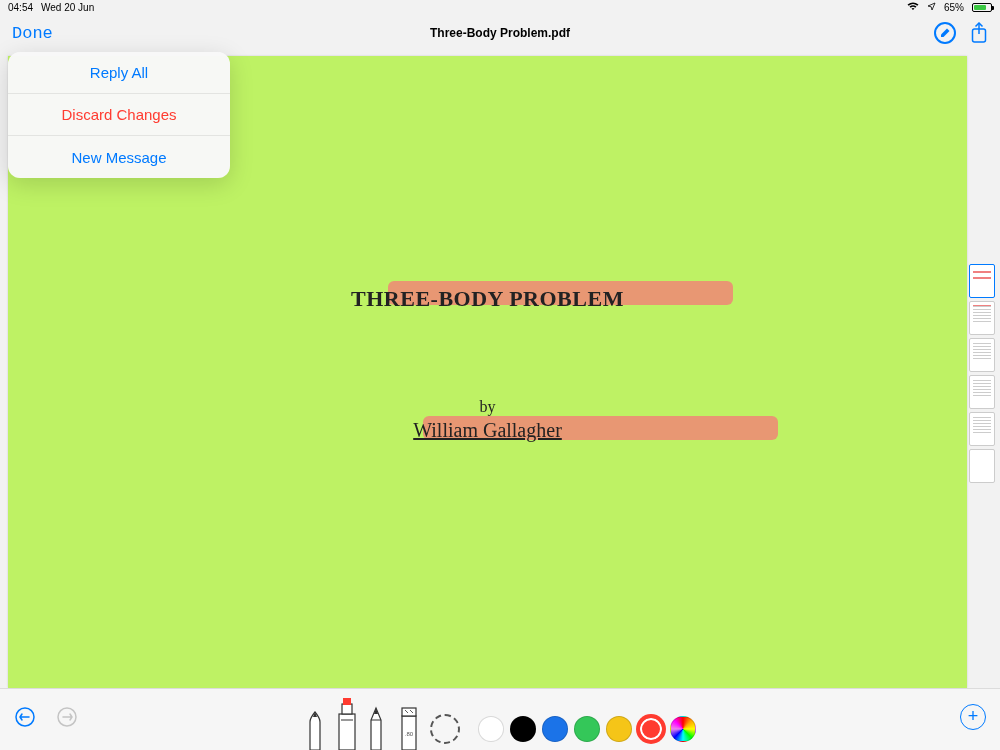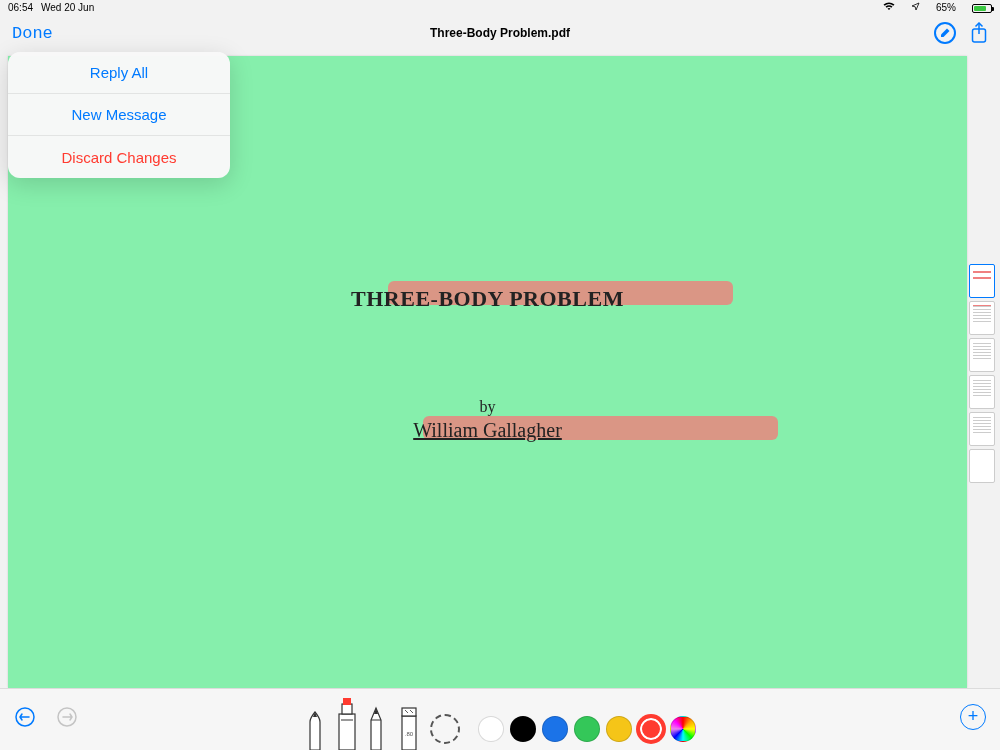--- a/index.html
+++ b/index.html
@@ -1,21 +1,21 @@
 <!DOCTYPE html>
 <html><head>
 <meta charset="utf-8">
 <style>
   * { box-sizing: border-box; margin: 0; padding: 0; }
   html, body { width: 1000px; height: 750px; overflow: hidden; font-family: -apple-system, "Helvetica Neue", Arial, sans-serif; background: #f2f2f2; }
   
   
   .status-bar { position: absolute; top: 0; left: 0; right: 0; height: 14px; display: flex; align-items: center; padding: 0 8px; font-size: 10px; color: #000; }
   .status-left { display: flex; gap: 8px; }
-  .status-right { margin-left: auto; display: flex; align-items: flex-end; gap: 16px; }
+  .status-right { margin-left: auto; display: flex; align-items: center; gap: 8px; }
   .battery-icon { display: inline-block; width: 20px; height: 9px; border: 1px solid #000; border-radius: 2px; position: relative; }
   .battery-icon::after { content: ""; position: absolute; right: -3px; top: 2px; width: 2px; height: 4px; background: #000; border-radius: 0 1px 1px 0; }
   .battery-fill { position: absolute; left: 1px; top: 1px; bottom: 1px; width: 65%; background: #3ac741; border-radius: 1px; }
   .wifi-icon, .location-icon { font-size: 10px; }
   
   
   .nav-bar { position: absolute; top: 14px; left: 0; right: 0; height: 38px; display: flex; align-items: center; padding: 0 12px; }
   .nav-left { display: flex; align-items: center; font-family: Liberation Mono, monospace; }
   .done-btn { color: #007aff; font-size: 17px; cursor: pointer; }
   .nav-title { position: absolute; left: 50%; transform: translateX(-50%); font-size: 12px; font-weight: 700; color: #000; }
@@ -24,21 +24,21 @@
   .share-btn { width: 18px; height: 22px; cursor: pointer; }
   
   
   .popover { position: absolute; top: 52px; left: 8px; width: 222px; background: rgba(248,248,248,0.98); border-radius: 12px; box-shadow: 0 6px 24px rgba(0,0,0,0.15); overflow: hidden; z-index: 100; }
   .popover-item { height: 42px; display: flex; align-items: center; justify-content: center; font-size: 15px; cursor: pointer; border-bottom: 1px solid rgba(0,0,0,0.08); }
   .popover-item:last-child { border-bottom: none; }
   .popover-item.blue { color: #007aff; }
   .popover-item.red { color: #ff3b30; }
   
   
-  .doc-frame { position: absolute; top: 56px; left: 8px; right: 33px; bottom: 62px; background: #86efac; box-shadow: 0 0 2px rgba(0,0,0,0.15); }
+  .doc-frame { position: absolute; top: 56px; left: 8px; right: 33px; bottom: 62px; background: #bef264; box-shadow: 0 0 2px rgba(0,0,0,0.15); }
   .doc-canvas { position: relative; width: 100%; height: 100%; }
   .doc-title { position: absolute; top: 230px; left: 50%; transform: translateX(-50%); font-family: "Times New Roman", serif; font-size: 22px; font-weight: bold; color: #222; z-index: 2; letter-spacing: 0.5px; }
   .doc-by { position: absolute; top: 342px; left: 50%; transform: translateX(-50%); font-family: "Times New Roman", serif; font-size: 16px; color: #222; z-index: 2; }
   .doc-author { position: absolute; top: 363px; left: 50%; transform: translateX(-50%); font-family: "Times New Roman", serif; font-size: 20px; color: #222; z-index: 2; text-decoration: underline; }
   .highlight1 { position: absolute; top: 225px; left: 380px; width: 345px; height: 24px; background: rgba(245,120,120,0.75); border-radius: 6px; z-index: 1; }
   .highlight2 { position: absolute; top: 360px; left: 415px; width: 355px; height: 24px; background: rgba(245,120,120,0.75); border-radius: 6px; z-index: 1; }
   
   
   .thumbs { position: absolute; top: 264px; right: 3px; width: 28px; display: flex; flex-direction: column; gap: 3px; }
   .thumb { width: 26px; height: 34px; background: #fff; border: 1px solid #ccc; border-radius: 2px; cursor: pointer; position: relative; }
@@ -67,21 +67,21 @@
   .swatch.selected { box-shadow: 0 0 0 2px #fff inset, 0 0 0 2px #ff3b30; border: 2px solid #ff3b30; }
   .swatch.rainbow { background: conic-gradient(red, orange, yellow, lime, cyan, blue, violet, magenta, red); }
   
   .add-btn { margin-left: auto; width: 26px; height: 26px; border: 1.5px solid #007aff; border-radius: 50%; display: flex; align-items: center; justify-content: center; color: #007aff; font-size: 18px; cursor: pointer; align-self: center; }
 </style>
 </head>
 <body>
 
 <div class="status-bar">
   <div class="status-left">
-    <span>06:54</span>
+    <span>04:54</span>
     <span>Wed 20 Jun</span>
   </div>
   <div class="status-right">
     <span class="wifi-icon">
       <svg width="12" height="9" viewBox="0 0 12 9">
           <path d="M6 8 L4.5 6.5 Q6 5.5 7.5 6.5 Z M2.5 4.5 Q6 1.8 9.5 4.5 L8.3 5.7 Q6 3.9 3.7 5.7 Z M0.5 2.5 Q6 -1.5 11.5 2.5 L10.3 3.7 Q6 0.5 1.7 3.7 Z" fill="#000"></path>
         </svg>
     </span>
     <span class="location-icon">
       <svg width="9" height="9" viewBox="0 0 9 9">
@@ -111,22 +111,22 @@
         <rect x="2.5" y="7" width="13" height="13" rx="2" fill="none" stroke="#007aff" stroke-width="1.5"></rect>
         <line x1="9" y1="1" x2="9" y2="12" stroke="#007aff" stroke-width="1.5"></line>
         <polyline points="5.5,4.5 9,1 12.5,4.5" fill="none" stroke="#007aff" stroke-width="1.5"></polyline>
       </svg>
     </div>
   </div>
 </div>
 
 <div class="popover">
   <div class="popover-item blue">Reply All</div>
+  <div class="popover-item red">Discard Changes</div>
   <div class="popover-item blue">New Message</div>
-  <div class="popover-item red">Discard Changes</div>
 </div>
 
 <div class="doc-frame">
   <div class="doc-canvas">
     <div class="highlight1"></div>
     <div class="highlight2"></div>
     <div class="doc-title">THREE-BODY PROBLEM</div>
     <div class="doc-by">by</div>
     <div class="doc-author">William Gallagher</div>
   </div>

